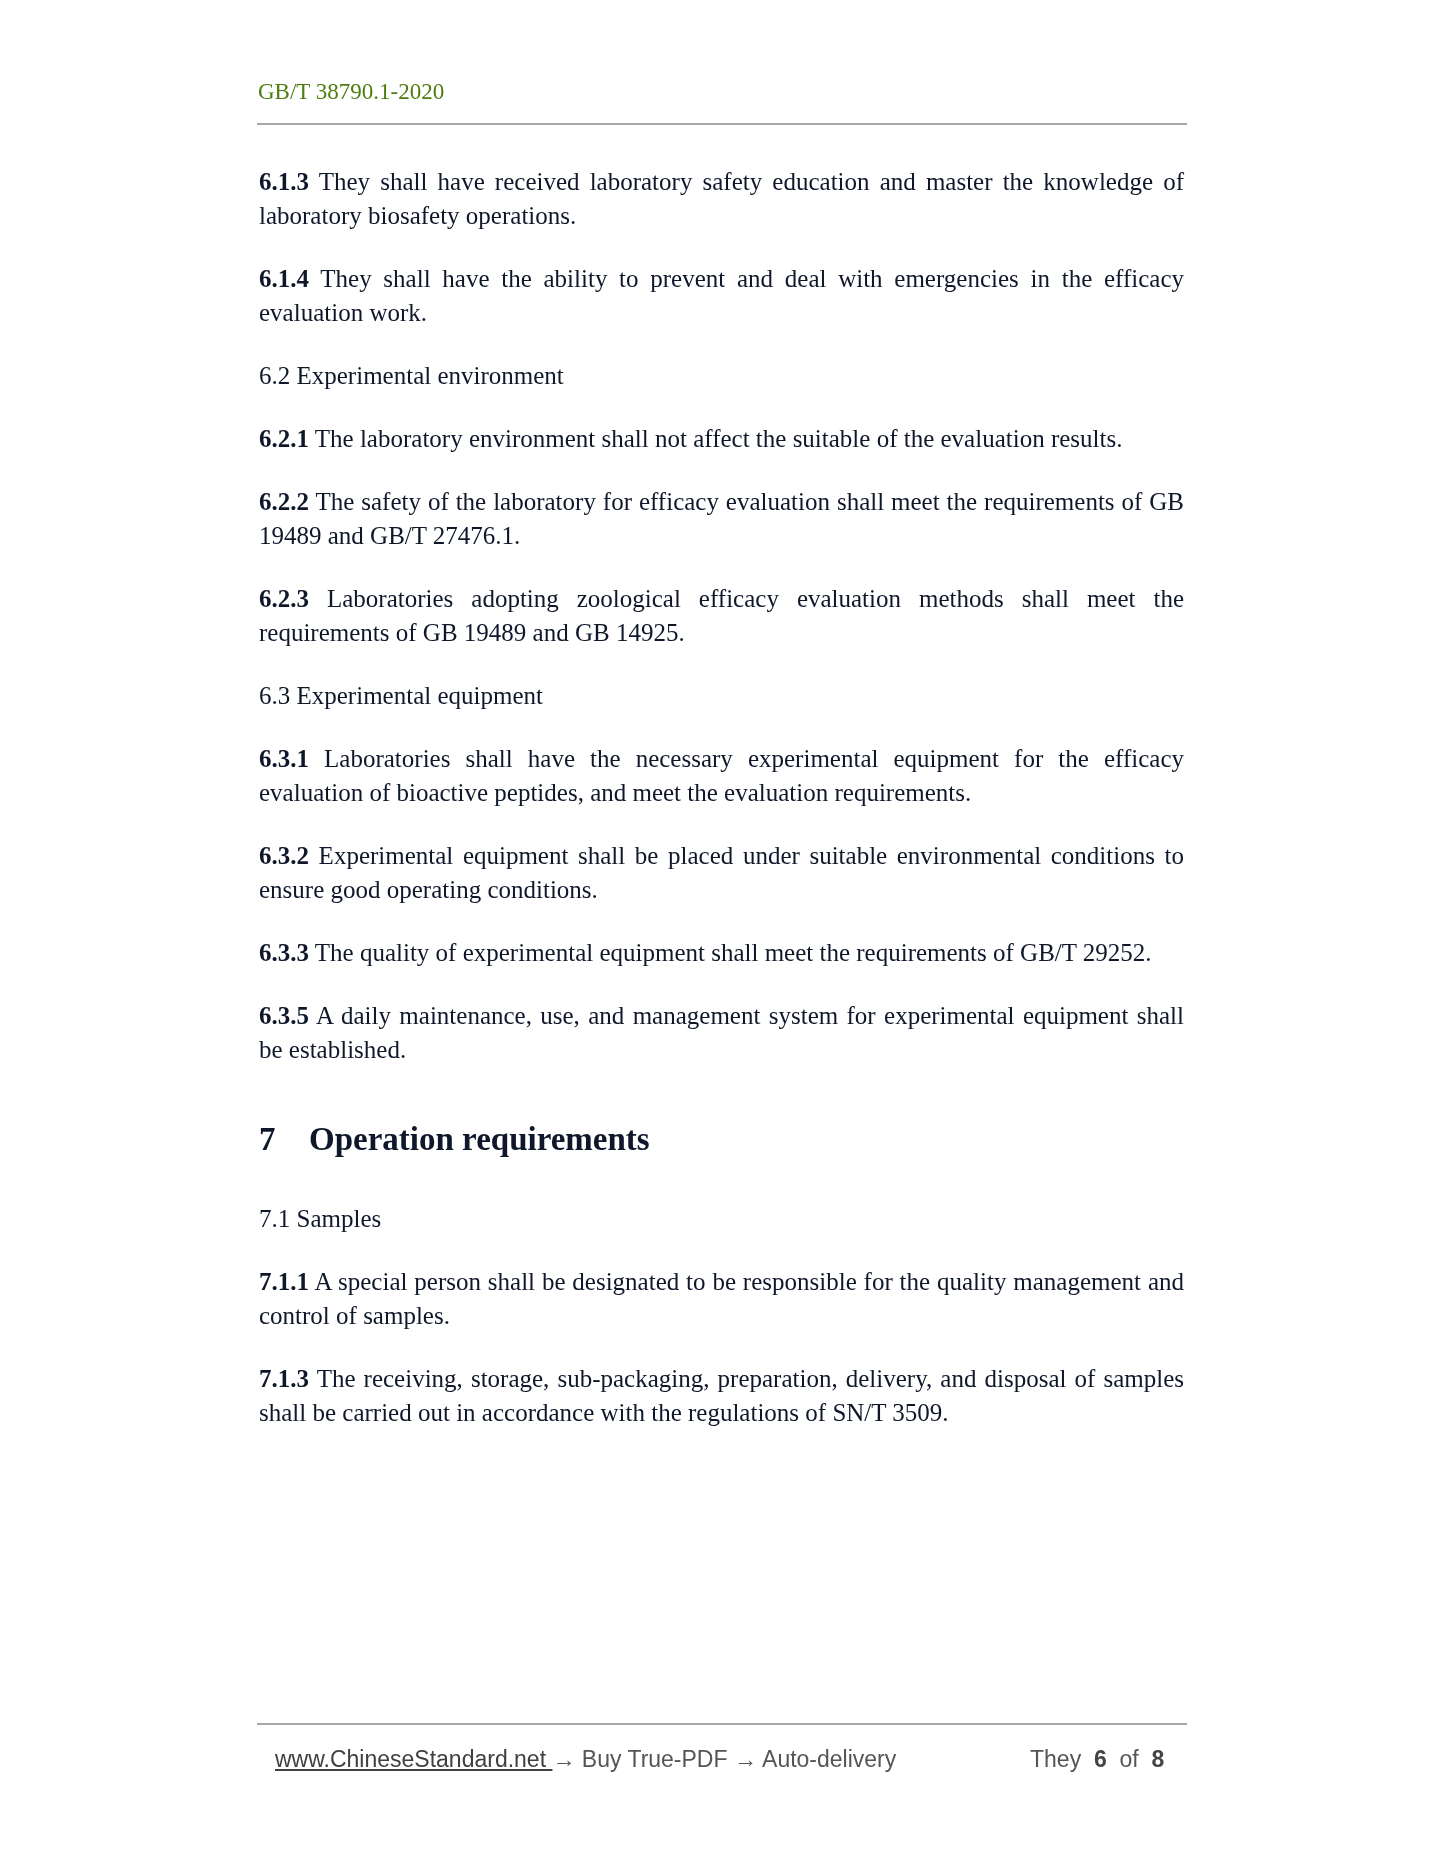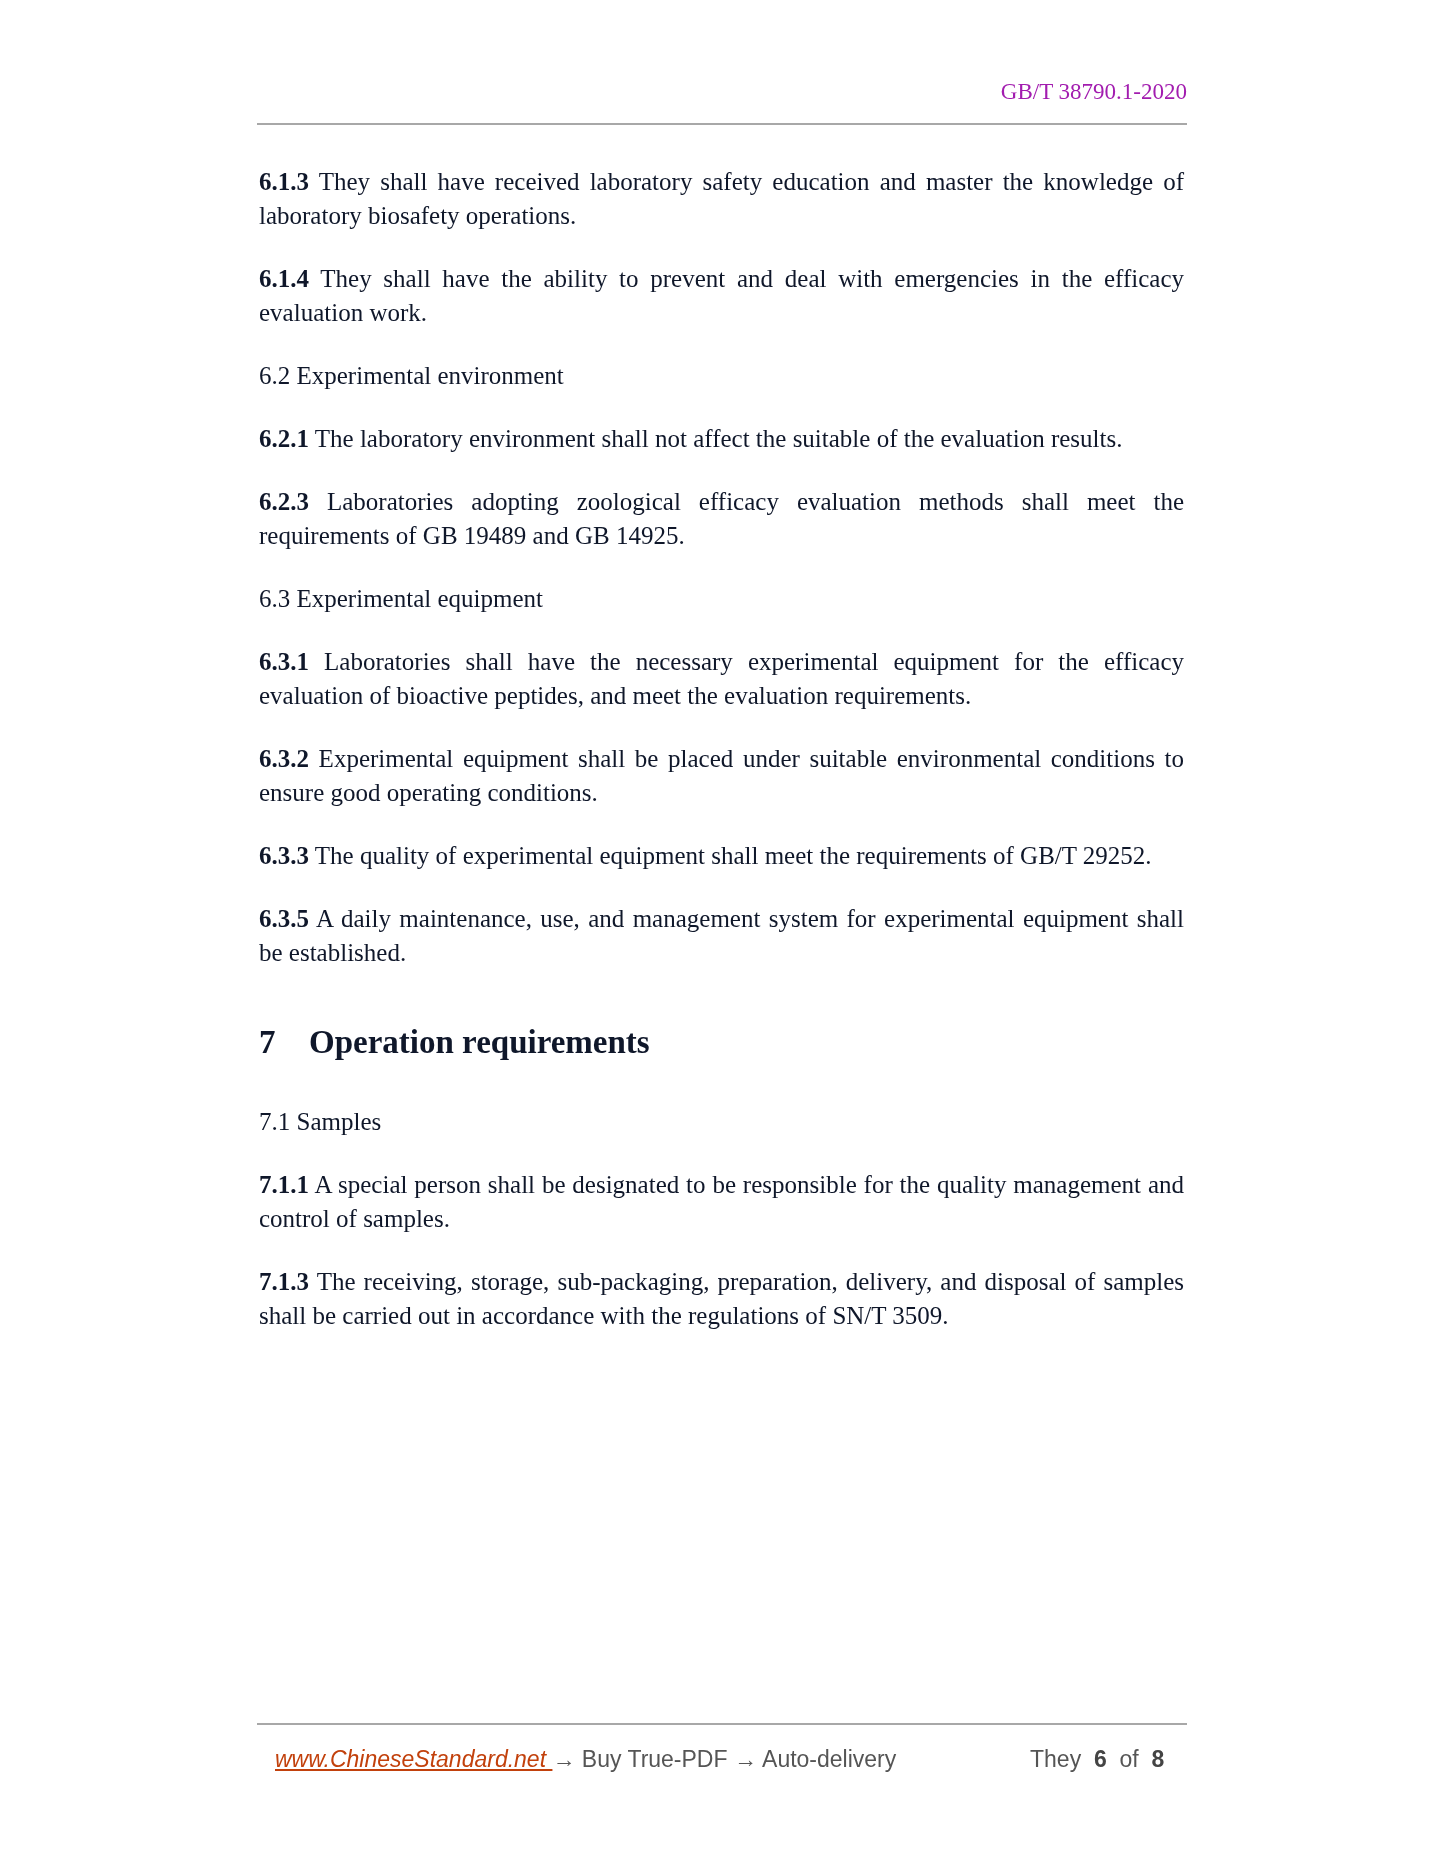--- a/index.html
+++ b/index.html
@@ -1,55 +1,56 @@
 <!DOCTYPE html>
 <html><head>
 <meta charset="utf-8">
 <style>
   html, body { margin: 0; padding: 0; background: #ffffff; }
   body { width: 1445px; height: 1870px; position: relative; overflow: hidden; }
   .page { position: absolute; left: 0; top: 0; width: 1445px; height: 1870px; background: #fff; }
   .hdr-text {
-    position: absolute; left: 258px; width: 929px; top: 78px; text-align: right;
-    font-family: "Liberation Serif", serif; font-size: 23px; color: #a21caf; line-height: 28px;
+    position: absolute; left: 258px; width: 929px; top: 78px; text-align: left;
+    font-family: "Liberation Serif", serif; font-size: 23px; color: #4d7c0f; line-height: 28px;
   }
   .rule { position: absolute; left: 257px; width: 930px; height: 2px; background: #a8a8a8; }
   .rule.top { top: 123px; }
   .rule.bottom { top: 1723px; }
   .content {
     position: absolute; left: 259px; width: 925px; top: 165px;
     font-family: "Liberation Serif", serif; font-size: 25px; line-height: 34px; color: #0f172a;
   }
   .para { margin: 0 0 29px 0; text-align: justify; }
   .para .num { font-weight: bold; }
   .sub-heading { margin: 0 0 29px 0; font-weight: normal; }
   .clause-heading {
     margin: 52px 0 43px 0; font-weight: bold; font-size: 33px; line-height: 40px;
   }
   .clause-heading .cnum { display: inline-block; width: 50px; }
   .footer {
     position: absolute; left: 275px; top: 1744px; width: 900px; height: 30px;
     font-family: "Liberation Sans", sans-serif; font-size: 23px; color: #555; line-height: 30px;
   }
-  .footer .link { color: #c2410c; text-decoration: underline; font-style: italic; }
+  .footer .link { color: #404040; text-decoration: underline; }
   .footer .page-info { position: absolute; left: 755px; top: 0; }
   .footer .page-info b { color: #444; }
 </style>
 </head>
 <body>
 
 <div class="page">
   <div class="hdr-text">GB/T 38790.1-2020</div>
   <div class="rule top"></div>
 
   <div class="content">
     <p class="para"><span class="num">6.1.3</span><span> They shall have received laboratory safety education and master the knowledge of laboratory biosafety operations.</span></p>
     <p class="para"><span class="num">6.1.4</span><span> They shall have the ability to prevent and deal with emergencies in the efficacy evaluation work.</span></p>
     <p class="sub-heading">6.2 Experimental environment</p>
     <p class="para"><span class="num">6.2.1</span><span> The laboratory environment shall not affect the suitable of the evaluation results.</span></p>
+    <p class="para"><span class="num">6.2.2</span><span> The safety of the laboratory for efficacy evaluation shall meet the requirements of GB 19489 and GB/T 27476.1.</span></p>
     <p class="para"><span class="num">6.2.3</span><span> Laboratories adopting zoological efficacy evaluation methods shall meet the requirements of GB 19489 and GB 14925.</span></p>
     <p class="sub-heading">6.3 Experimental equipment</p>
     <p class="para"><span class="num">6.3.1</span><span> Laboratories shall have the necessary experimental equipment for the efficacy evaluation of bioactive peptides, and meet the evaluation requirements.</span></p>
     <p class="para"><span class="num">6.3.2</span><span> Experimental equipment shall be placed under suitable environmental conditions to ensure good operating conditions.</span></p>
     <p class="para"><span class="num">6.3.3</span><span> The quality of experimental equipment shall meet the requirements of GB/T 29252.</span></p>
     <p class="para" style="margin-bottom:0"><span class="num">6.3.5</span><span> A daily maintenance, use, and management system for experimental equipment shall be established.</span></p>
 
     <h2 class="clause-heading"><span class="cnum">7</span><span>Operation requirements</span></h2>
 
     <p class="sub-heading">7.1 Samples</p>

